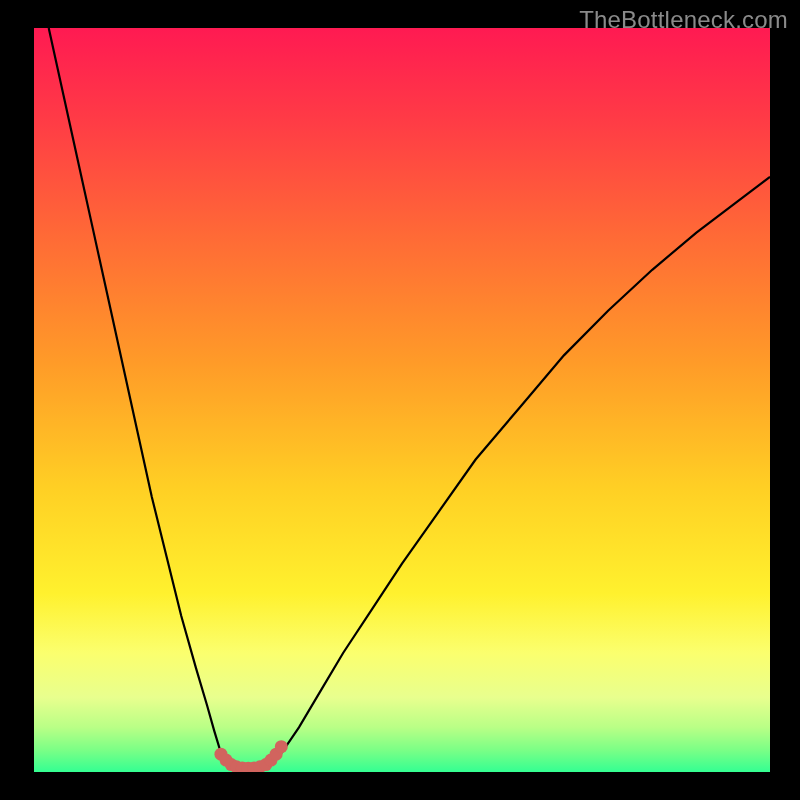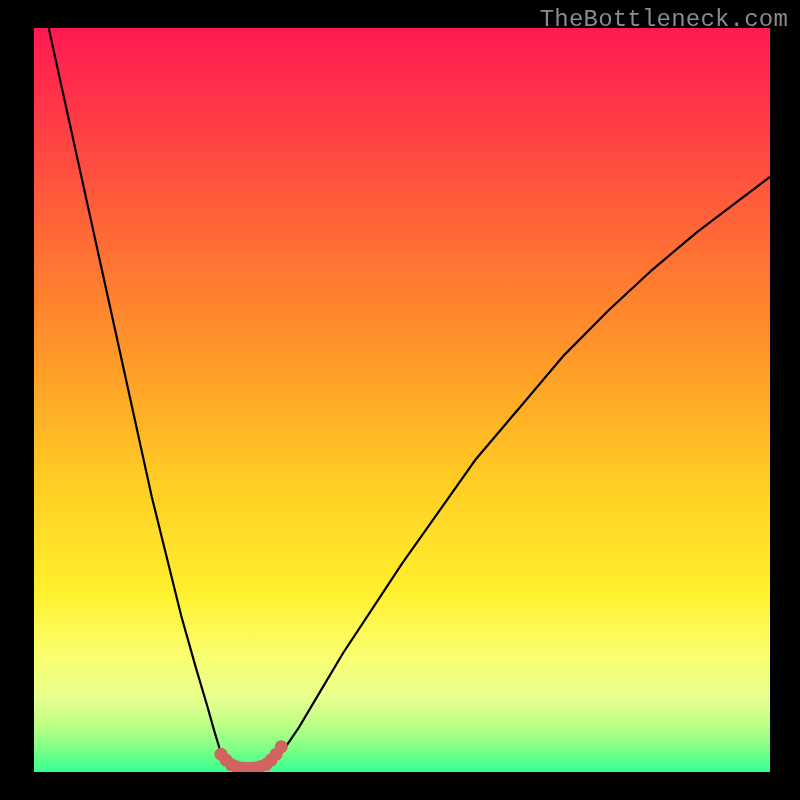--- a/index.html
+++ b/index.html
@@ -22,21 +22,21 @@
     position: absolute;
     left: 0;
     top: 0;
     width: 100%;
     height: 100%;
   }
   .watermark {
     position: absolute;
     top: 6px;
     right: 12px;
-    font-family: Liberation Mono, monospace;
+    font-family: Liberation Sans, sans-serif;
     font-size: 24px;
     color: #8a8a8a;
     letter-spacing: 0.2px;
   }
   svg.curves {
     position: absolute;
     left: 0;
     top: 0;
     width: 100%;
     height: 100%;

